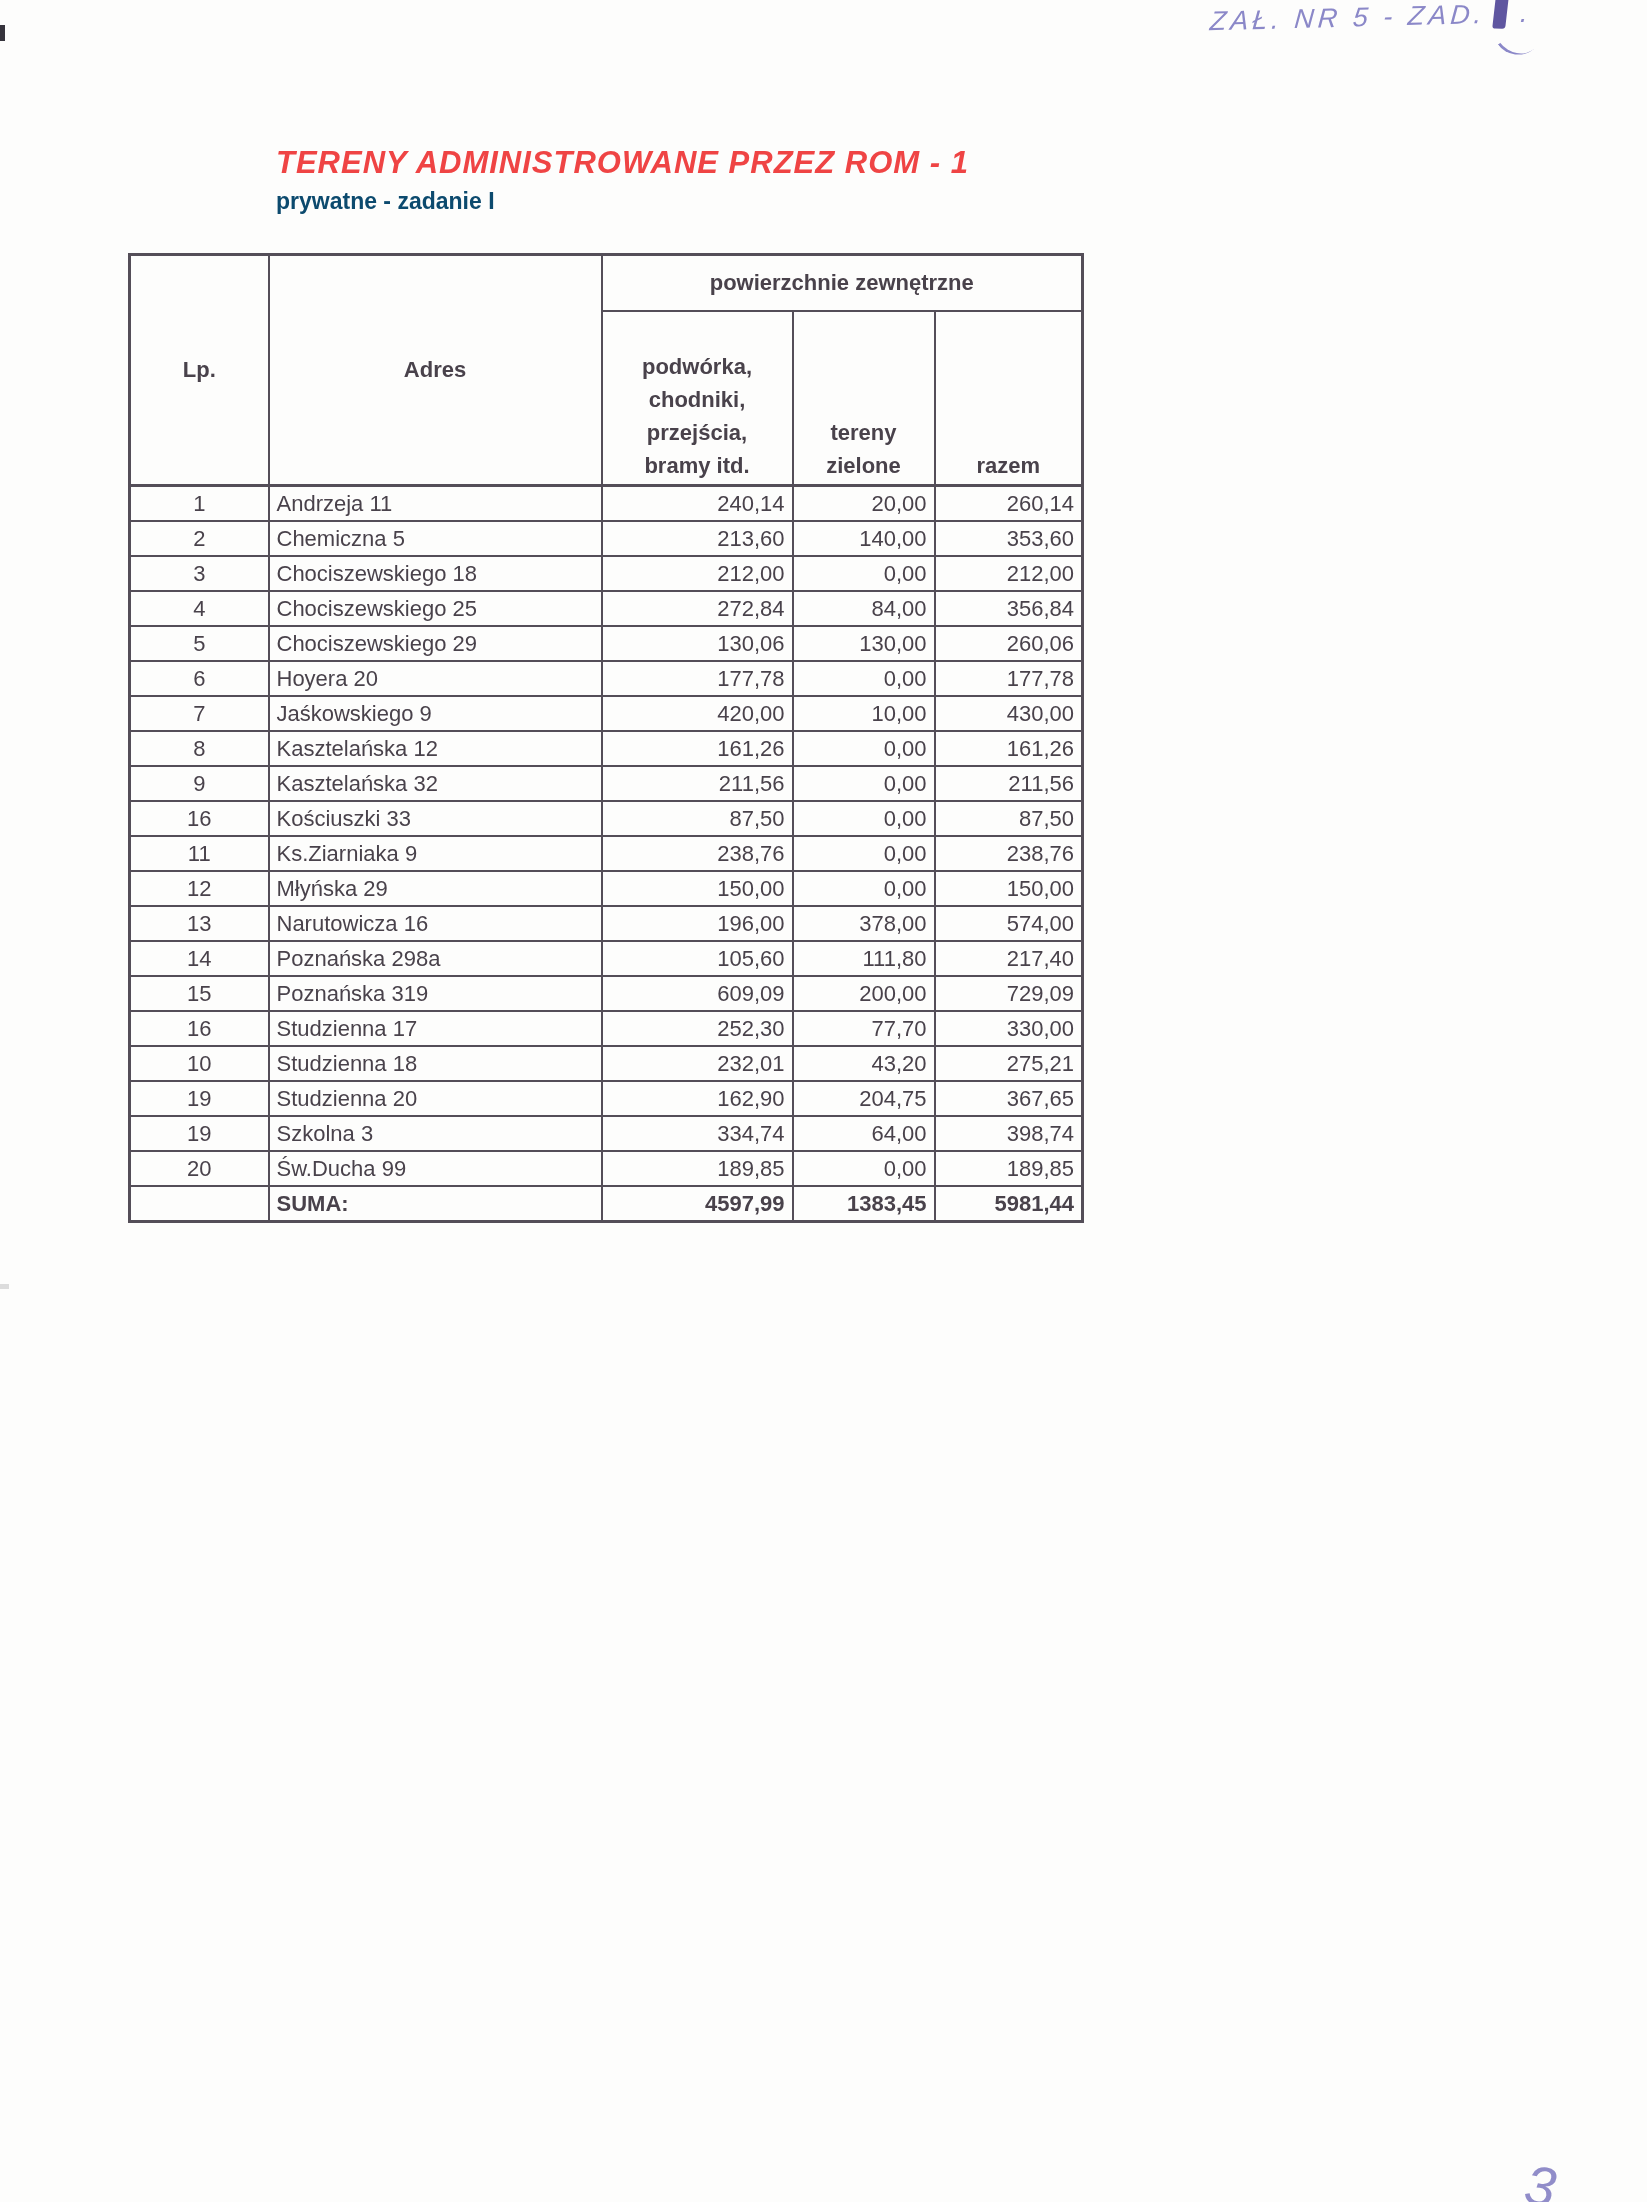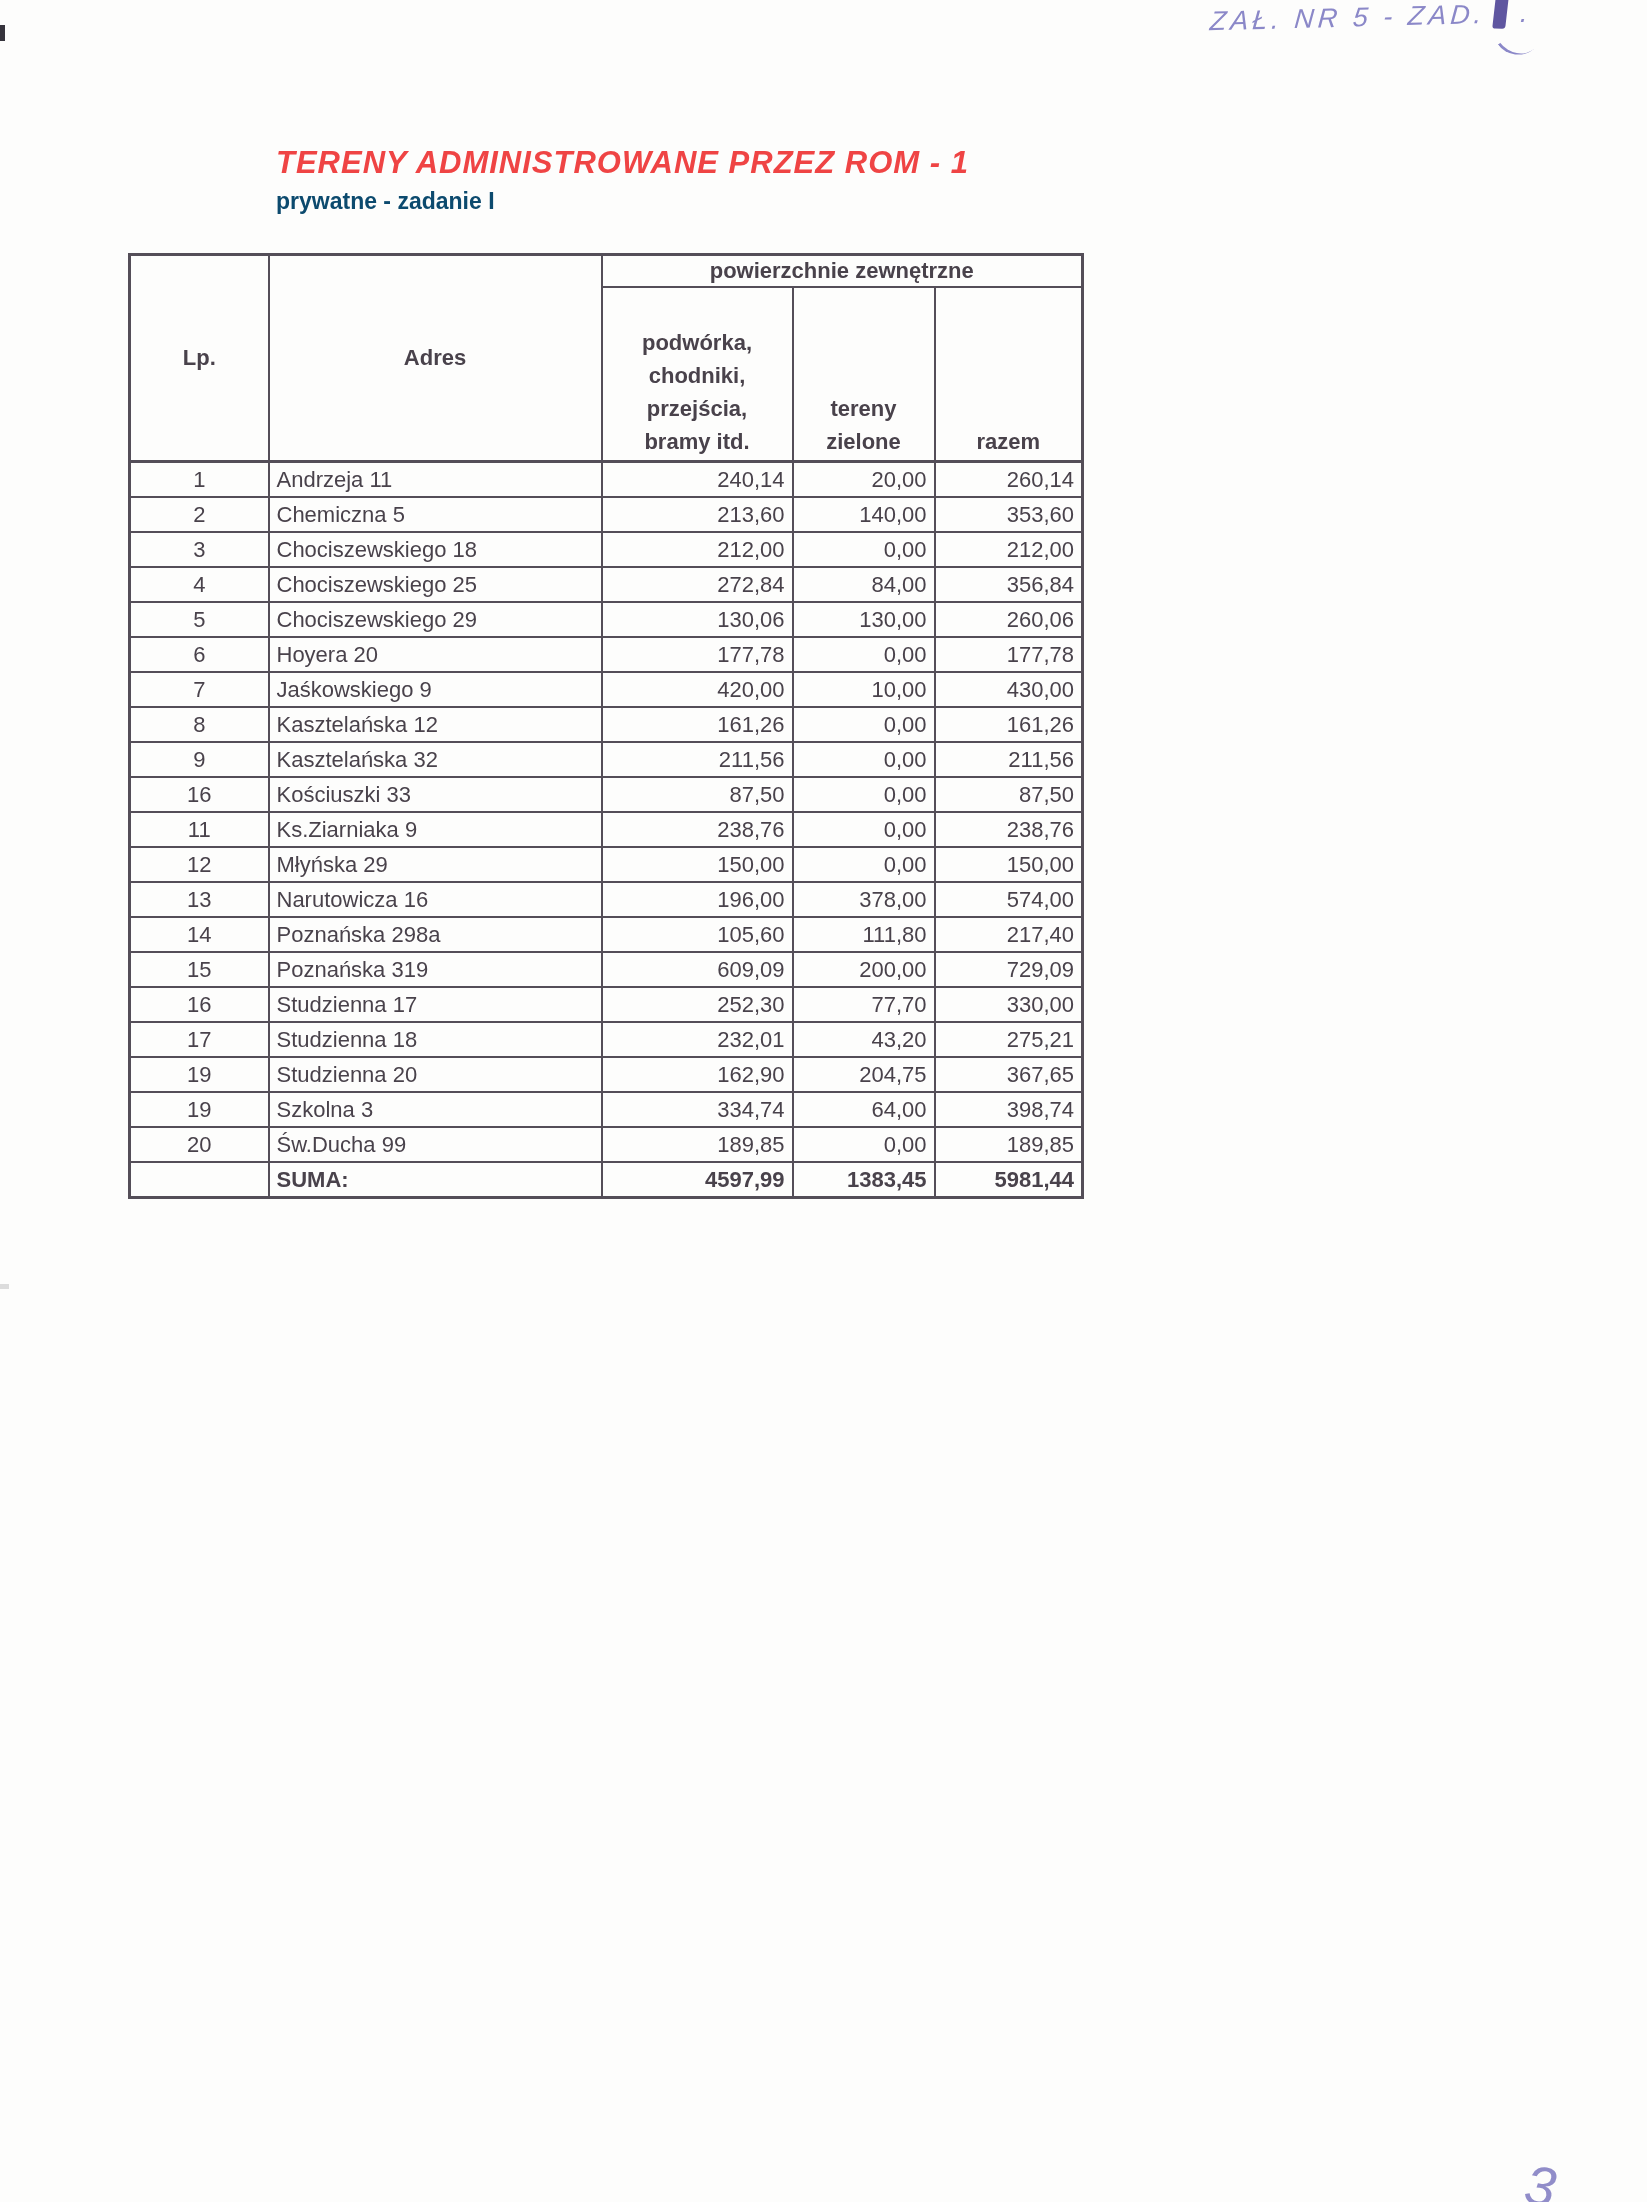--- a/index.html
+++ b/index.html
@@ -64,21 +64,21 @@
   }
   table.areas th, table.areas td{
     border:2px solid #544e58;
     padding:0 7px;
     overflow:hidden;
   }
   table.areas{border:3px solid #544e58;}
   col.c0{width:139px;} col.c1{width:333px;} col.c2{width:191px;} col.c3{width:142px;} col.c4{width:148px;}
 
   thead th{font-weight:bold;vertical-align:bottom;background:#fdfdfc;}
-  tr.group-row th{height:30px;text-align:center;vertical-align:middle;padding:0;}
+  tr.group-row th{height:30px;text-align:center;vertical-align:middle;padding:12px;}
   tr.sub-row th{height:170px;text-align:center;line-height:33px;padding-bottom:2px;}
   th.pre{white-space:pre-line;border-radius:17px;}
   thead{border-bottom:3px solid #544e58;}
 
   tbody td{height:33px;line-height:33px;white-space:nowrap;}
   td.c-lp{text-align:center;}
   td.c-adres{text-align:left;}
   td.c-num{text-align:right;}
   tr.suma td{font-weight:bold;}
 </style>
@@ -229,21 +229,21 @@
         <td class="c-num">729,09</td>
       </tr>
         <tr>
         <td class="c-lp">16</td>
         <td class="c-adres">Studzienna 17</td>
         <td class="c-num">252,30</td>
         <td class="c-num">77,70</td>
         <td class="c-num">330,00</td>
       </tr>
         <tr>
-        <td class="c-lp">17</td>
+        <td class="c-lp">10</td>
         <td class="c-adres">Studzienna 18</td>
         <td class="c-num">232,01</td>
         <td class="c-num">43,20</td>
         <td class="c-num">275,21</td>
       </tr>
         <tr>
         <td class="c-lp">19</td>
         <td class="c-adres">Studzienna 20</td>
         <td class="c-num">162,90</td>
         <td class="c-num">204,75</td>

